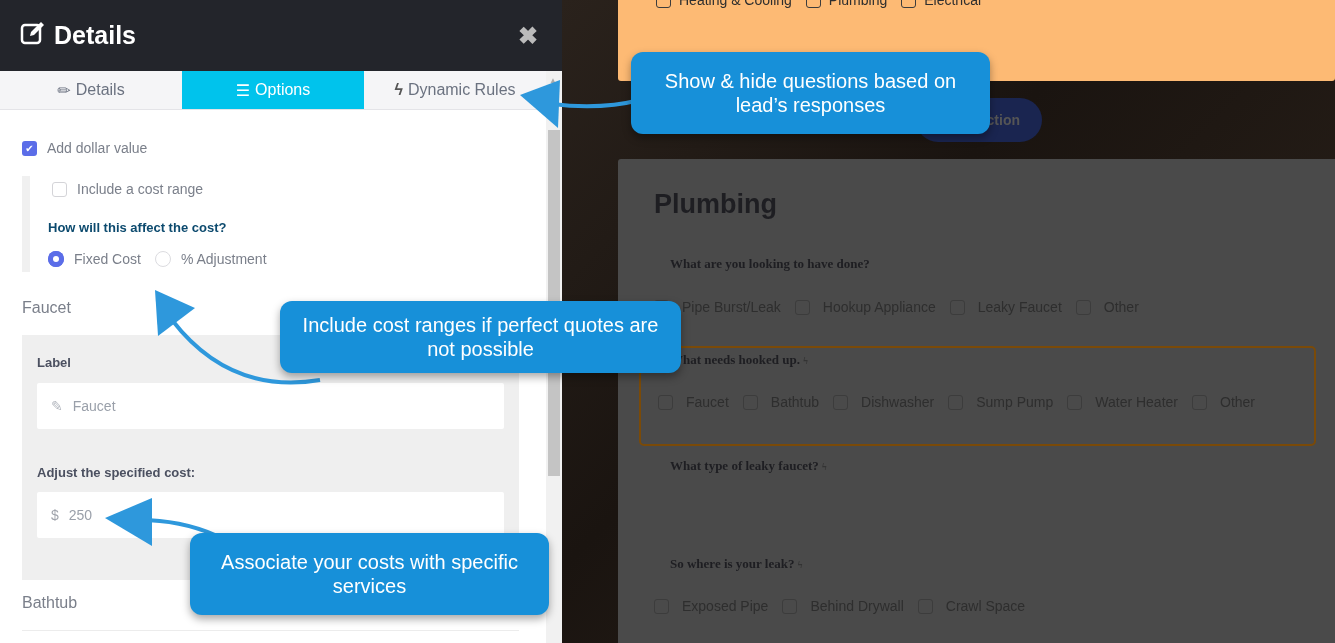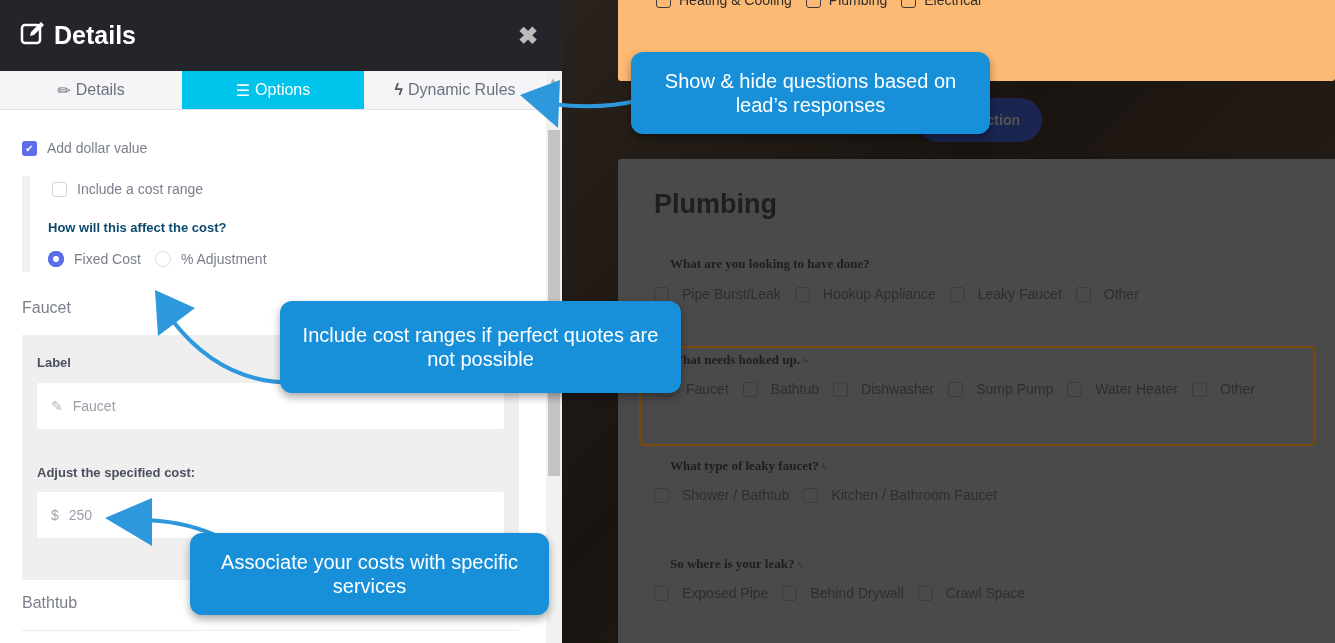--- a/index.html
+++ b/index.html
@@ -11,21 +11,21 @@
         background: linear-gradient(135deg, #2a221c 0%, #1a1410 40%, #241c16 70%, #1c1612 100%); }
   .card-top { position: absolute; left: 618px; top: 0; width: 717px; height: 81px; background: #fdba74; border-radius: 0 0 3px 3px; }
   .card-top .row { position: absolute; left: 38px; top: -8px; display: flex; align-items: center; gap: 8px; font-size: 14px; color: #2e2e2e; }
   .dim-check { width: 15px; height: 15px; border: 1px solid #3c3c3c; border-radius: 3px; display: inline-block; }
   .pill-btn { position: absolute; left: 916px; top: 98px; width: 126px; height: 44px; border-radius: 22px; background: #1a2550;
               color: #555; font-weight: bold; font-size: 14px; display: flex; align-items: center; justify-content: flex-end; padding-right: 22px; }
   .card-main { position: absolute; left: 618px; top: 159px; width: 717px; height: 484px; background: #4a4a4a; border-radius: 3px 0 0 0; }
   .card-main .title { position: absolute; left: 36px; top: 30px; font-size: 27px; font-weight: bold; color: #1e1e22; }
   .q { position: absolute; left: 52px; font-size: 13px; font-weight: bold; color: #1e1e22; font-family: Liberation Serif, serif; }
   .opts { position: absolute; left: 36px; display: flex; align-items: center; gap: 0; font-size: 14px; color: #2e2e2e; }
-  .opts .opt { display: flex; align-items: flex-end; gap: 13px; margin-right: 14px; }
+  .opts .opt { display: flex; align-items: flex-end; gap: 13px; margin-right: 14px; margin-top: 13px; }
   .bolt { color: #333; font-size: 11px; margin-left: 3px; }
   .hl-box { position: absolute; left: 21px; top: 187px; width: 677px; height: 100px; border: 2px solid #7a4a08; border-radius: 5px; }
 
   
   .panel { position: absolute; left: 0; top: 0; width: 562px; height: 643px; background: #fff; text-align: right; }
   .panel-header { height: 71px; background: #23252b; display: flex; align-items: center; justify-content: space-between; padding: 0 24px 0 20px; }
   .panel-title { color: #fff; font-size: 25px; font-weight: bold; display: flex; align-items: center; gap: 8px; }
   .close-x { color: #bbb; font-size: 24px; font-weight: bold; cursor: pointer; }
   .tabs { height: 39px; display: flex; background: #f5f5f7; border-bottom: 1px solid #e4e4e8; width: 546px; }
   .tab { flex: 1; display: flex; align-items: center; justify-content: center; gap: 5px; font-size: 16px; color: #6b7280; cursor: pointer; }
@@ -123,30 +123,20 @@
         <span class="dim-check"></span>
         <span>Water Heater</span>
       </span>
     <span class="opt">
         <span class="dim-check"></span>
         <span>Other</span>
       </span>
   </div>
 
   <div class="q" style="top:299px"><span>What type of leaky faucet?</span><span class="bolt">ϟ</span></div>
-  <div class="opts" style="top:328px">
-    <span class="opt">
-        <span class="dim-check"></span>
-        <span>Shower / Bathtub</span>
-      </span>
-    <span class="opt">
-        <span class="dim-check"></span>
-        <span>Kitchen / Bathroom Faucet</span>
-      </span>
-  </div>
 
   <div class="q" style="top:397px"><span>So where is your leak?</span><span class="bolt">ϟ</span></div>
   <div class="opts" style="top:426px">
     <span class="opt">
         <span class="dim-check"></span>
         <span>Exposed Pipe</span>
       </span>
     <span class="opt">
         <span class="dim-check"></span>
         <span>Behind Drywall</span>
@@ -235,14 +225,14 @@
 <svg class="arrows">
   <path d="M640 100 Q600 110 552 104" fill="none" stroke="#2e98dc" stroke-width="4"></path>
   <polygon points="520,95 560,80 558,128" fill="#2e98dc"></polygon>
   <path d="M320 380 Q230 395 172 320" fill="none" stroke="#2e98dc" stroke-width="4"></path>
   <polygon points="155,290 195,308 158,336" fill="#2e98dc"></polygon>
   <path d="M215 535 Q180 520 140 520" fill="none" stroke="#2e98dc" stroke-width="4"></path>
   <polygon points="105,518 152,498 152,546" fill="#2e98dc"></polygon>
 </svg>
 
 <div class="callout" style="left:631px; top:52px; width:359px; height:82px; padding:0 24px;">Show &amp; hide questions based on  lead’s responses</div>
-<div class="callout" style="left:280px; top:301px; width:401px; height:92px; padding:0 14px;">Include cost ranges if perfect quotes are not possible</div>
+<div class="callout" style="left:280px; top:301px; width:401px; height:72px; padding:0 14px;">Include cost ranges if perfect quotes are not possible</div>
 <div class="callout" style="left:190px; top:533px; width:359px; height:82px; padding:6px 30px;">Associate your costs with specific services</div>
 
 </body></html>

